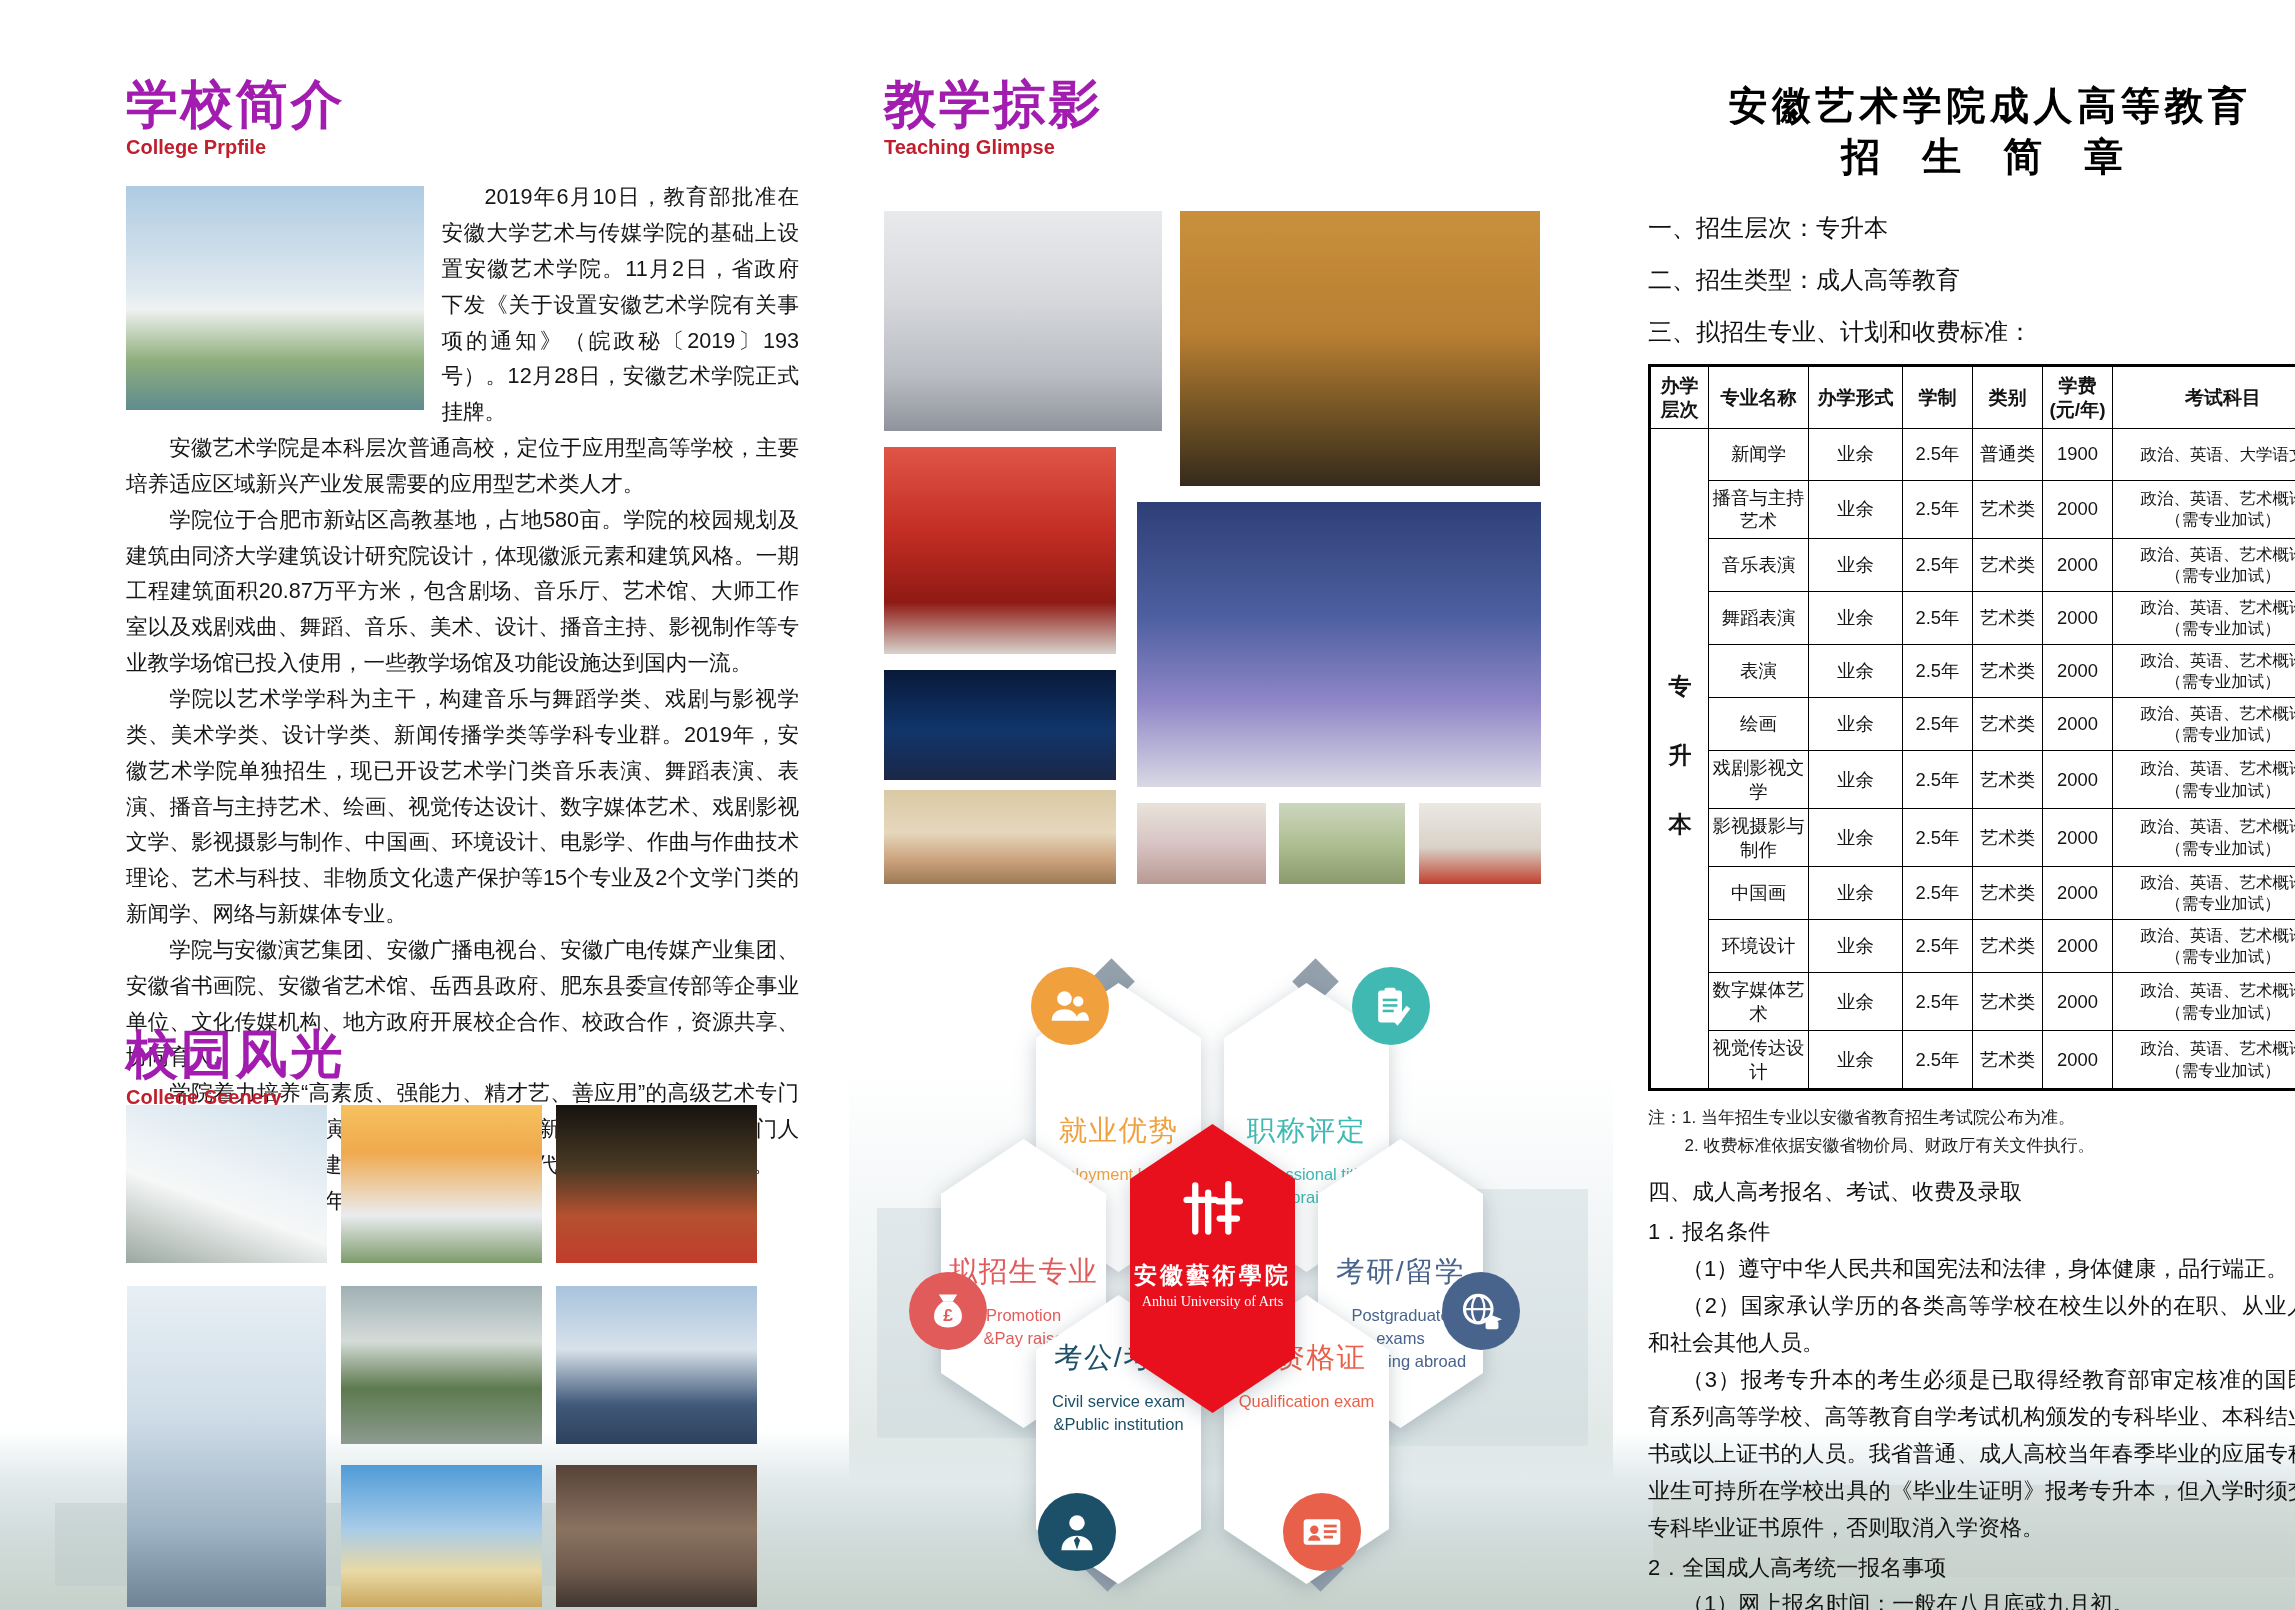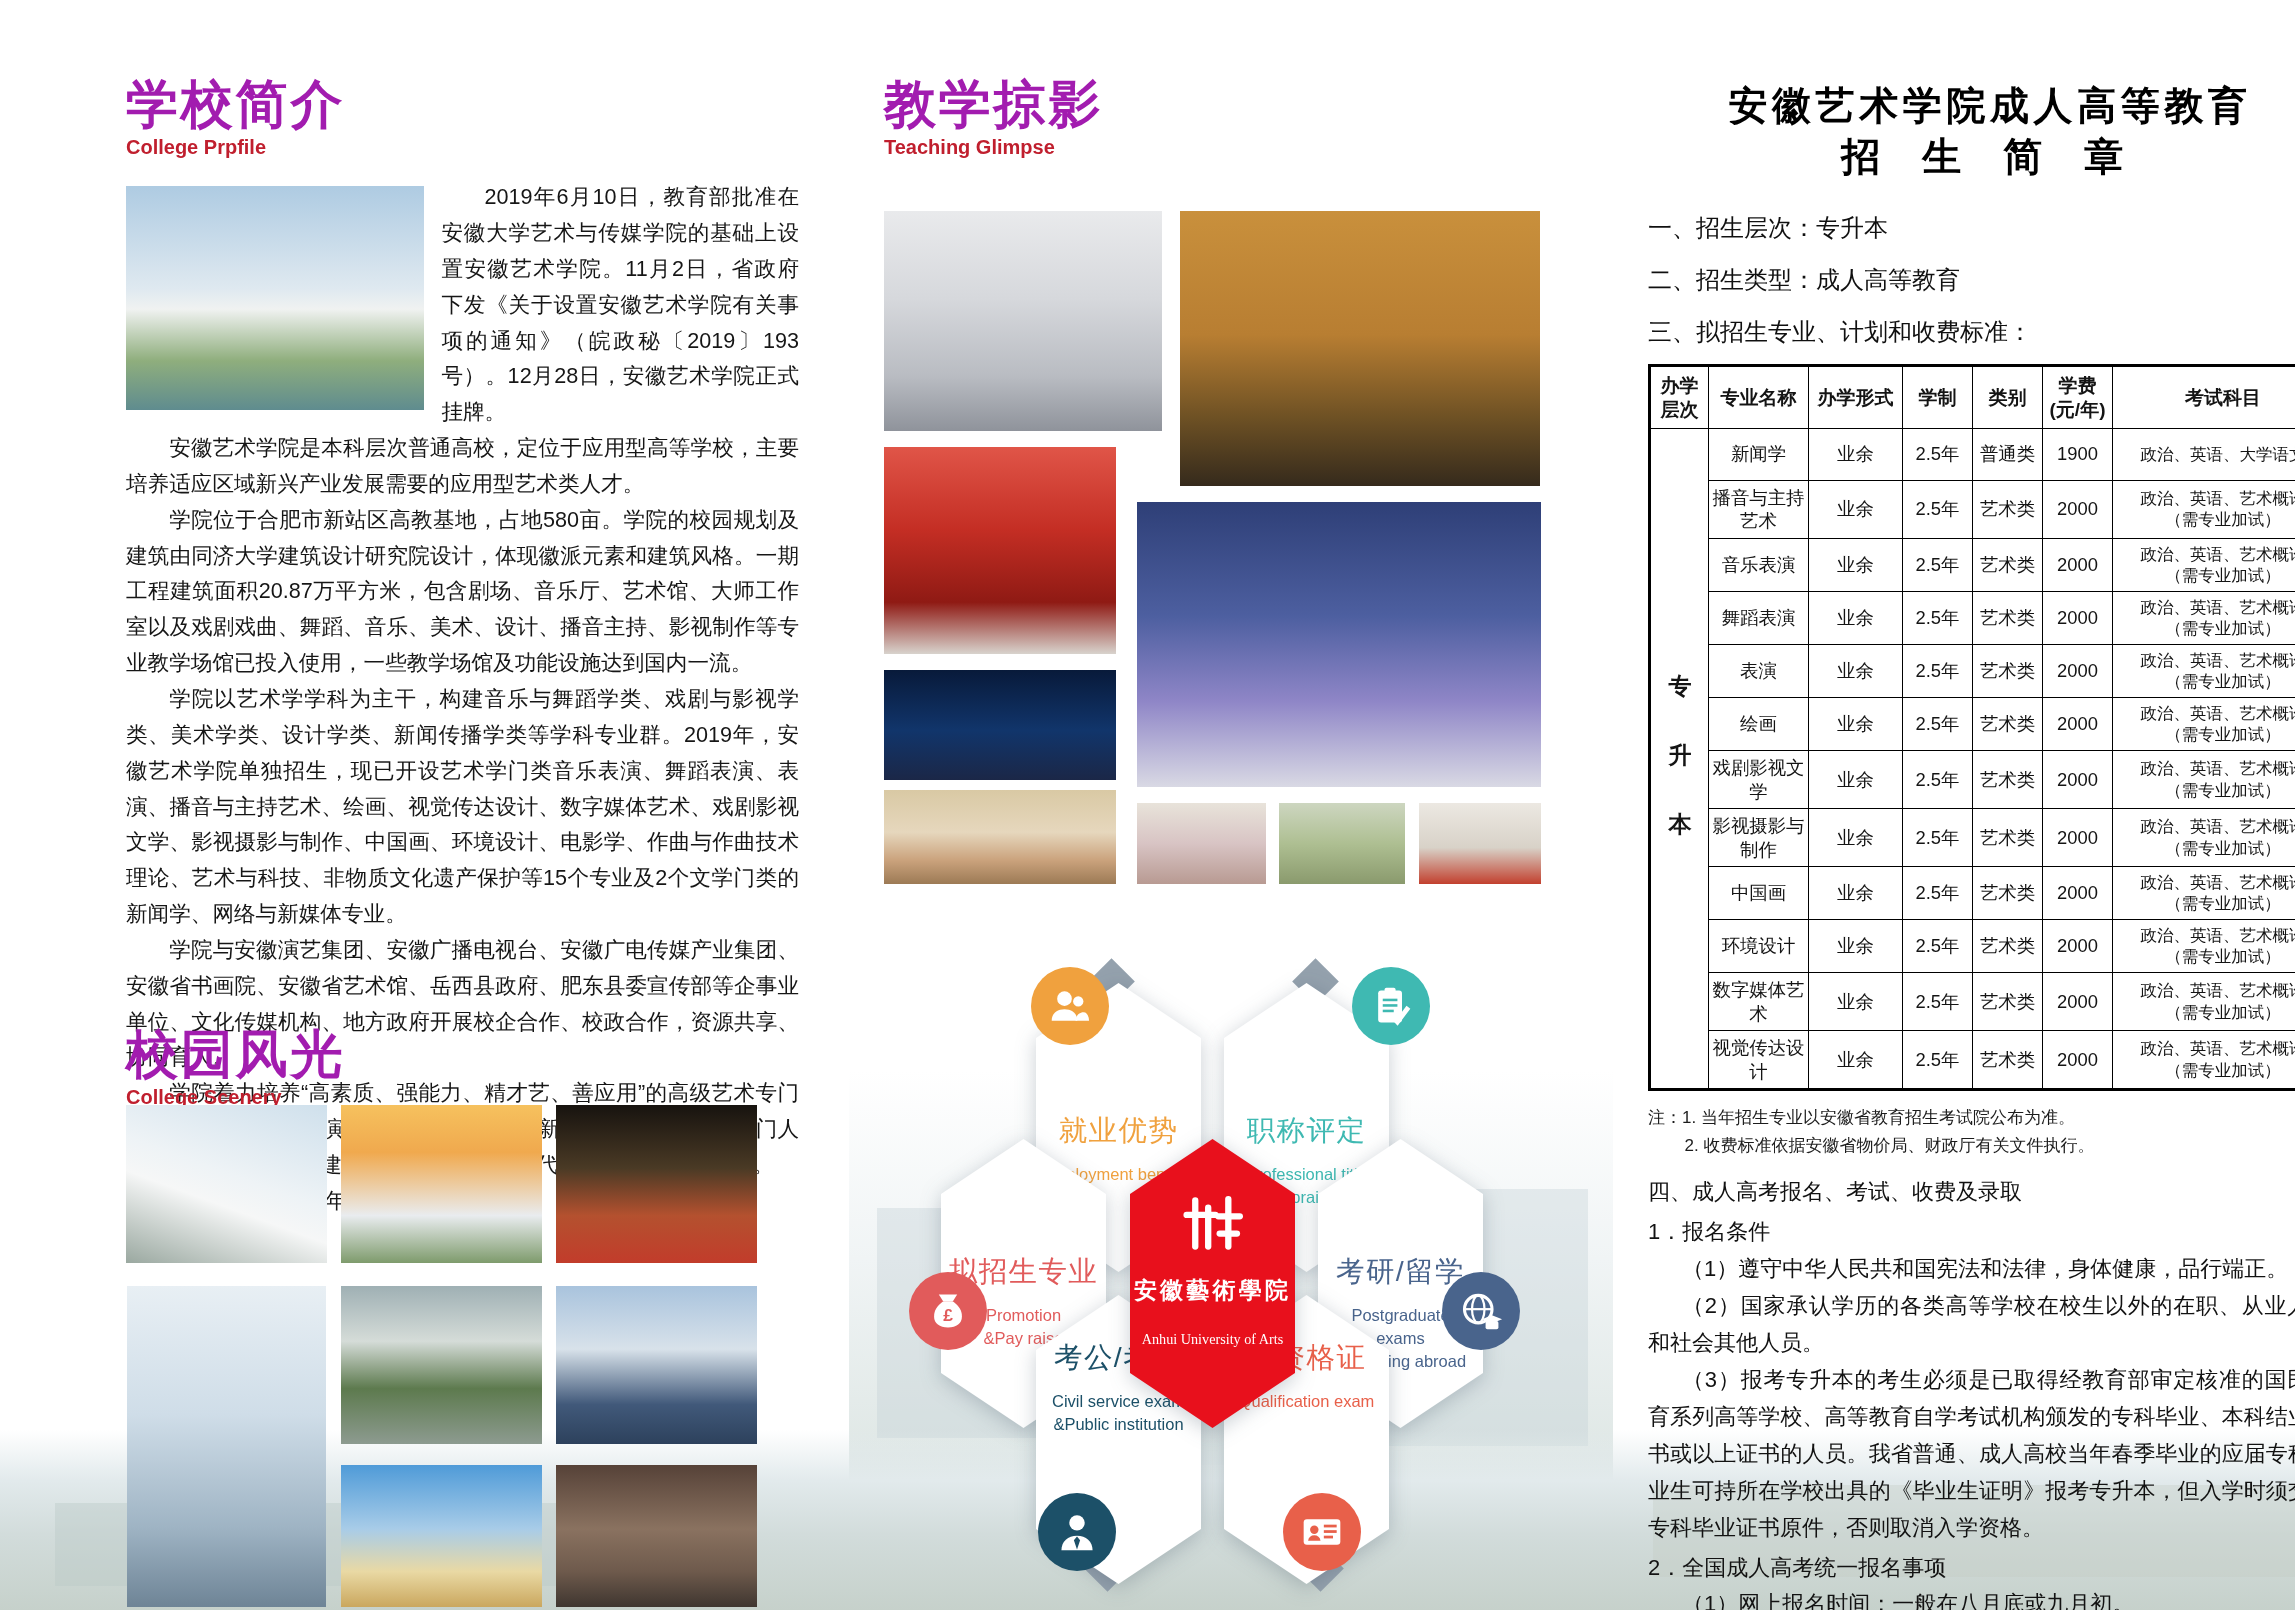--- a/index.html
+++ b/index.html
@@ -69,21 +69,21 @@
   .hx-en{font-size:16.5px;line-height:1.38;margin-top:13px;white-space:pre-line;}
   .c-orange{color:#f0a13e;} .c-teal{color:#3fb9b2;} .c-red{color:#e15b5b;}
   .c-blue{color:#49648c;} .c-navy{color:#1c5068;} .c-coral{color:#e8604a;}
   .badge{position:absolute;width:78px;height:78px;border-radius:50%;z-index:4;
          display:flex;align-items:center;justify-content:center;}
   .b-orange{background:#f0a13e;color:#f0a13e;} .b-teal{background:#3fb9b2;color:#3fb9b2;}
   .b-red{background:#e15b5b;color:#e15b5b;} .b-blue{background:#49648c;color:#49648c;}
   .b-navy{background:#1c5068;color:#1c5068;} .b-coral{background:#e8604a;color:#e8604a;}
   .logo-zh{font-size:23px;color:#fff;font-weight:bold;letter-spacing:3.2px;margin-top:16.5px;
            font-family:"Liberation Serif","DejaVu Serif",serif;}
-  .logo-en{font-size:14.2px;color:#fff;margin-top:25px;font-family:"Liberation Serif","DejaVu Serif",serif;}
+  .logo-en{font-size:14.2px;color:#fff;margin-top:2px;font-family:"Liberation Serif","DejaVu Serif",serif;}
 
   
   .admission{position:absolute;left:1648px;top:80px;width:684px;z-index:2;}
   .r-title{font-size:39px;font-weight:bold;text-align:center;letter-spacing:4.6px;line-height:1.32;color:#000;}
   .r-title-2{letter-spacing:15.6px;}
   .r-items{margin-top:29px;}
   .r-items .item{font-size:24px;margin-top:20px;color:#101010;}
   table.adm{border-collapse:collapse;width:684px;margin-top:16.5px;table-layout:fixed;}
   table.adm,.adm th,.adm td{border:1.8px solid #000;}
   table.adm{border-width:3.2px;}
@@ -182,21 +182,21 @@
 appraisal</div>
       </div>
     </div>
     <div class="hex pt-side" style="left:57px;top:179px">
       <div class="hex-in">
         <div class="hx-zh c-red">拟招生专业</div>
         <div class="hx-en c-red">Promotion
 &amp;Pay raise</div>
       </div>
     </div>
-    <div class="hex hex-red" style="left:246px;top:179px">
+    <div class="hex hex-red" style="left:246px;top:164px">
       <div class="hex-in">
         <svg width="69" height="69" viewBox="0 0 24 24">
           <g stroke="#ffffff" stroke-width="2.2" stroke-linecap="round" fill="none">
             <line x1="6" y1="4" x2="6" y2="20"></line>
               <line x1="10.5" y1="6.5" x2="10.5" y2="20"></line>
             <line x1="3" y1="9" x2="13" y2="9"></line>
               <line x1="17.5" y1="3.5" x2="17.5" y2="20"></line>
             <line x1="14" y1="9.5" x2="21.5" y2="9.5"></line>
               <line x1="14.5" y1="15.5" x2="20.5" y2="15.5"></line>
           </g>

